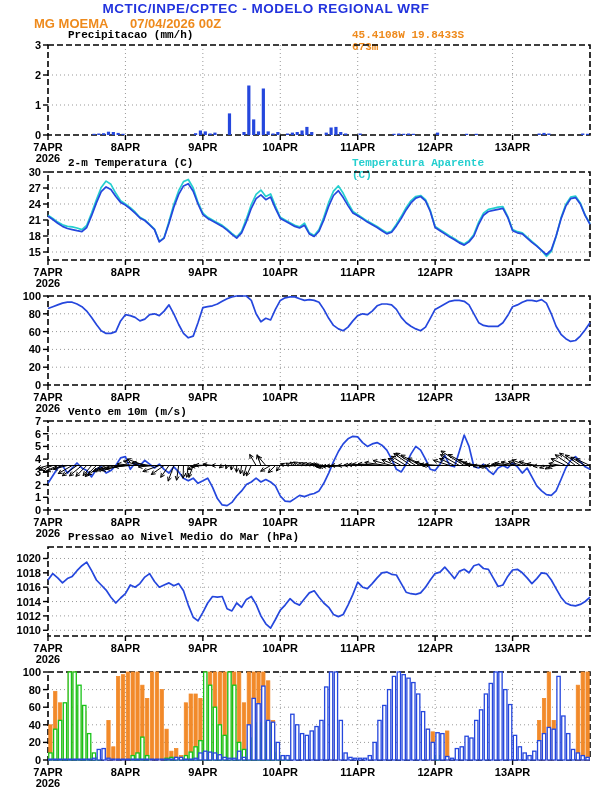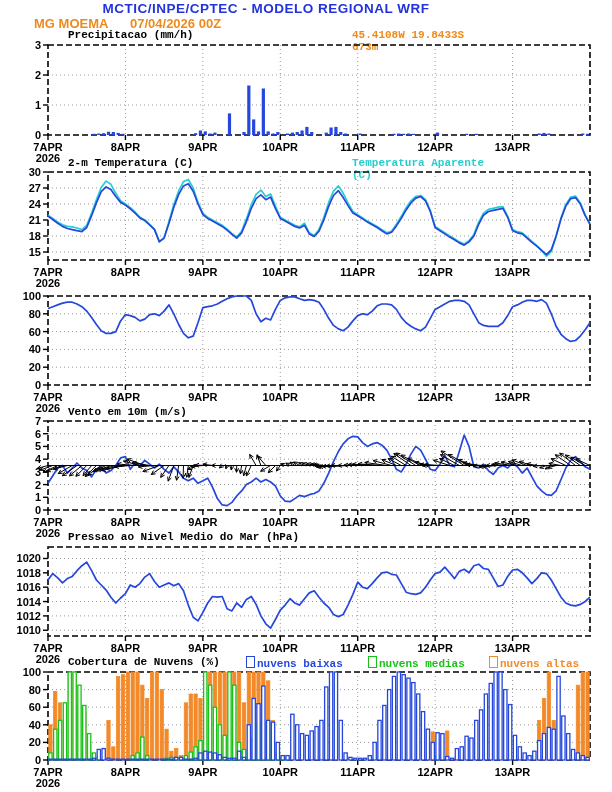--- a/index.html
+++ b/index.html
@@ -46,26 +46,20 @@
 
 
   <div class="trow" style="top:406px">
     <span class="t-main">Vento em 10m (m/s)</span>
   </div>
 
   <div class="trow" style="top:531px">
     <span class="t-main">Pressao ao Nivel Medio do Mar (hPa)</span>
   </div>
 
-  <div class="trow" style="top:656px">
-    <span class="t-main">Cobertura de Nuvens (%)</span>
-    <span class="lg" style="left: 246px; color: rgb(37, 71, 221);"><span class="sq"></span><span>nuvens baixas</span></span>
-    <span class="lg" style="left: 368px; color: rgb(23, 195, 23);"><span class="sq"></span><span>nuvens medias</span></span>
-    <span class="lg" style="left: 489px; color: rgb(242, 138, 42);"><span class="sq"></span><span>nuvens altas</span></span>
-  </div>
 
   <svg id="chart" width="612" height="792" viewBox="0 0 612 792">
       <g>
         <line x1="48" x2="590" y1="105" y2="105" class="grid"></line>
         <line x1="48" x2="590" y1="75" y2="75" class="grid"></line>
         <line x1="125.42857142857143" x2="125.42857142857143" y1="45" y2="135" class="grid"></line>
         <line x1="202.85714285714286" x2="202.85714285714286" y1="45" y2="135" class="grid"></line>
         <line x1="280.2857142857143" x2="280.2857142857143" y1="45" y2="135" class="grid"></line>
         <line x1="357.7142857142857" x2="357.7142857142857" y1="45" y2="135" class="grid"></line>
         <line x1="435.14285714285717" x2="435.14285714285717" y1="45" y2="135" class="grid"></line>

